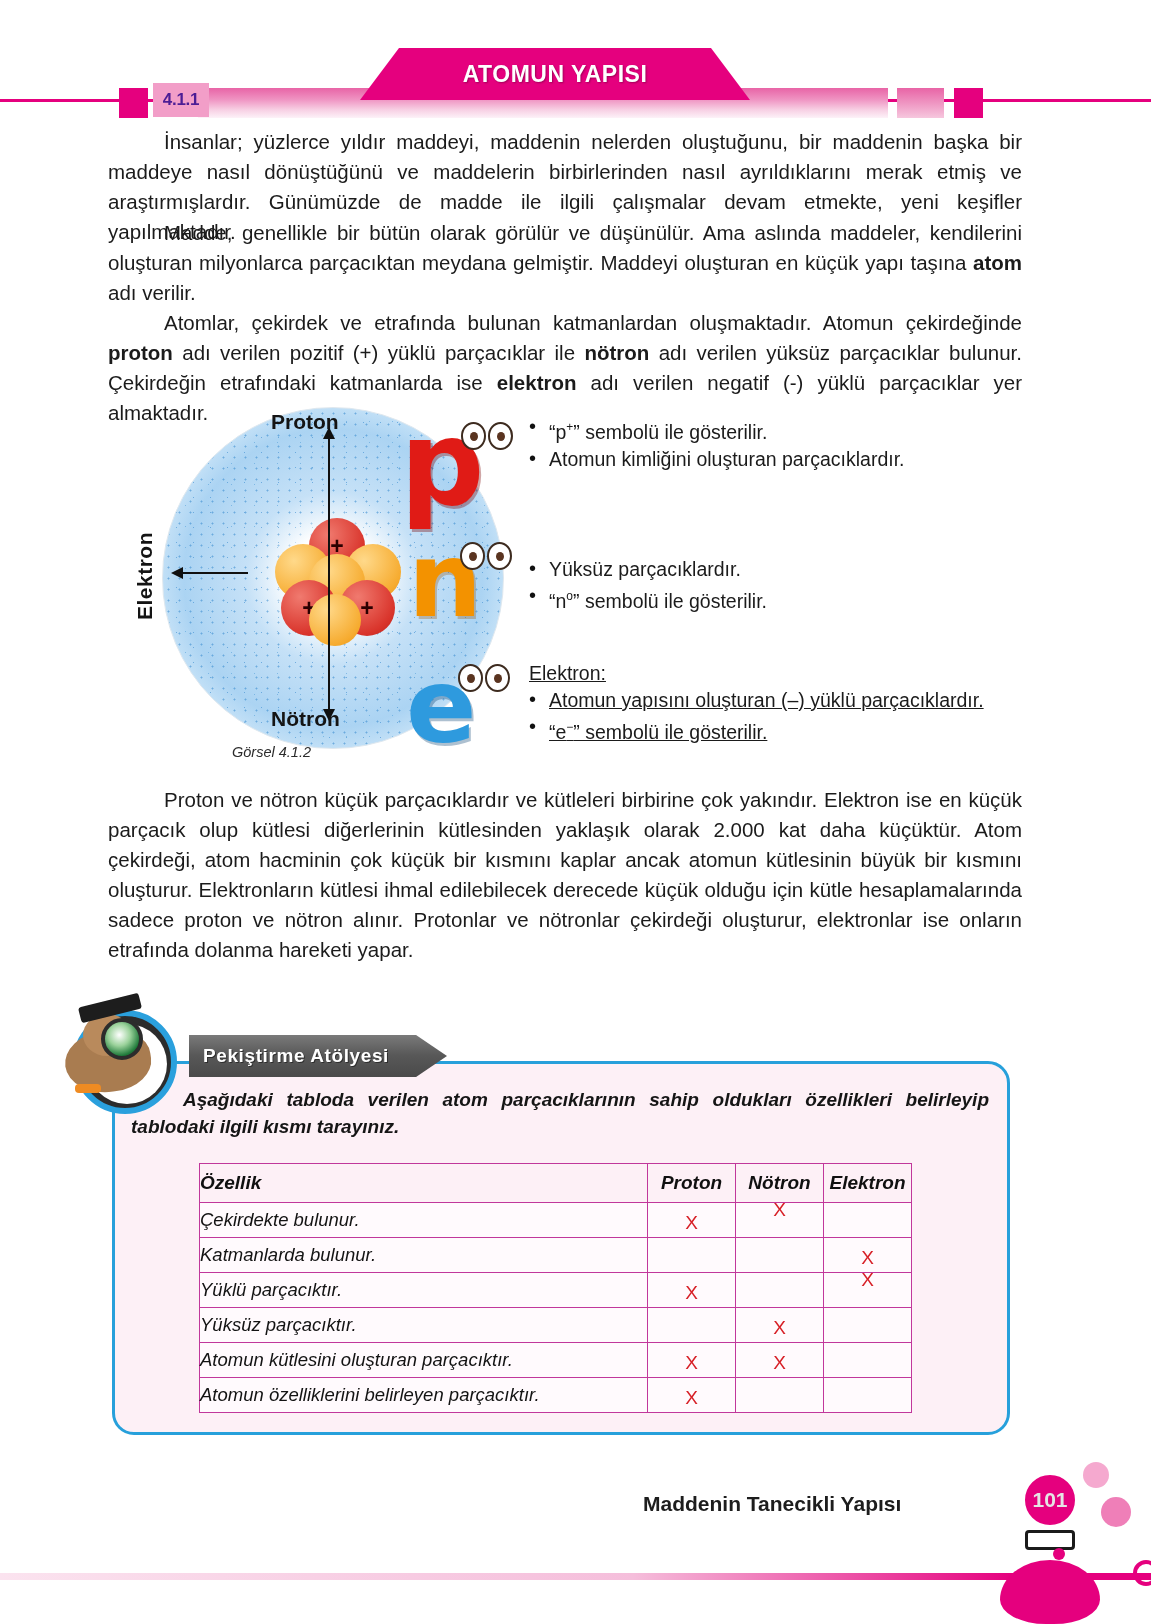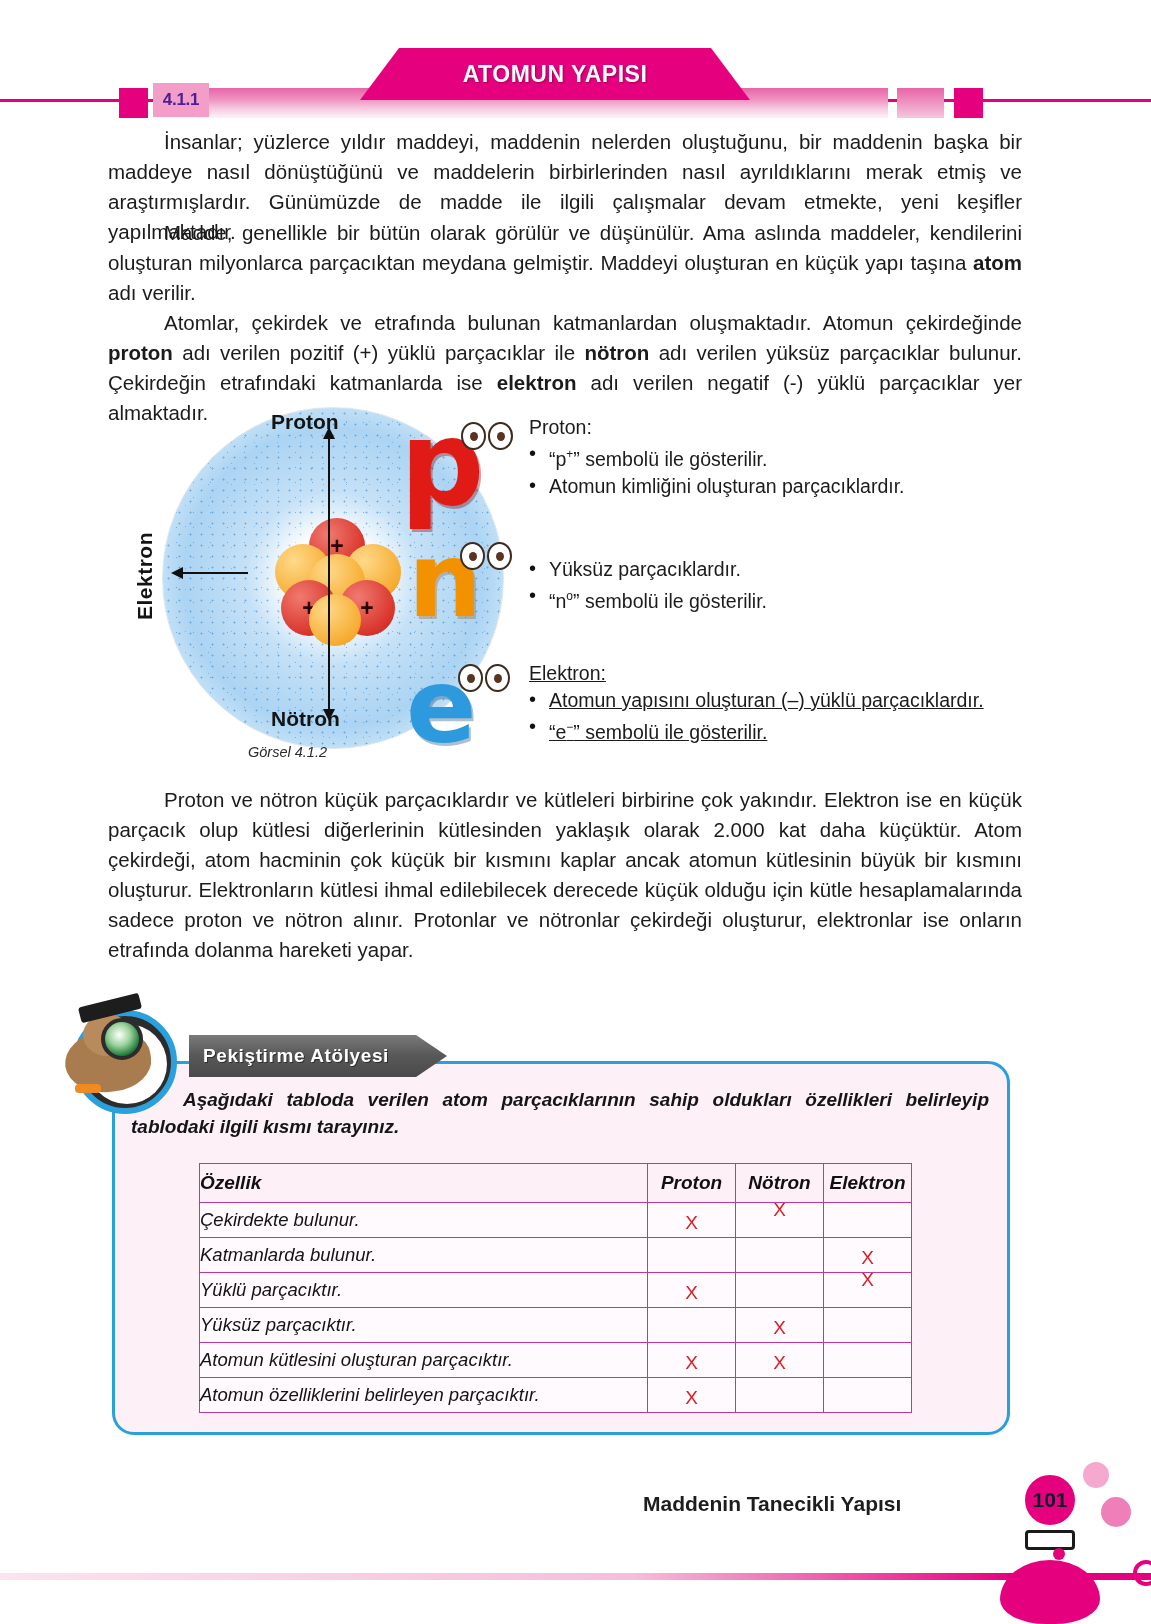--- a/index.html
+++ b/index.html
@@ -158,21 +158,21 @@
     position: absolute; left: 42px; top: 170px;
     width: 66px; height: 2px; background: #101010;
   }
   .arrow-h::before {
     content:""; position: absolute; left: -11px; top: -5px;
     border-top: 6px solid transparent; border-bottom: 6px solid transparent;
     border-right: 12px solid #101010;
   }
   .fig-caption {
     position: absolute;
-    left: 248px; top: 744px;
+    left: 232px; top: 744px;
     font-size: 14.5px; font-style: italic; color: #2b2b2b;
   }
 
   
   .letters { position: absolute; left: 398px; top: 406px; width: 120px; height: 350px; }
   .glyph {
     position: absolute;
     font-weight: 900;
     font-family: "DejaVu Sans", sans-serif;
     line-height: 1;
@@ -353,21 +353,21 @@
     position: absolute;
     left: 643px; top: 1492px;
     font-size: 21px; font-weight: bold; color: #1d1d1d;
   }
   .page-badge {
     position: absolute;
     left: 1022px; top: 1472px;
     width: 56px; height: 56px; border-radius: 50%;
     background: #e5007e;
     display: flex; align-items: center; justify-content: center;
-    color: #0f172a; font-weight: bold; font-size: 21px;
+    color: #e5e5e5; font-weight: bold; font-size: 21px;
     border: 3px solid #ffffff;
     box-sizing: border-box;
   }
   .dot-a { position: absolute; left: 1083px; top: 1462px; width: 26px; height: 26px; border-radius: 50%; background: #f5a9cf; }
   .dot-b { position: absolute; left: 1101px; top: 1497px; width: 30px; height: 30px; border-radius: 50%; background: #ef7fb8; }
   .flask-neck {
     position: absolute; left: 1025px; top: 1530px;
     width: 50px; height: 20px;
     background: #ffffff; border: 3px solid #1b1b1b; border-radius: 4px;
     box-sizing: border-box;
@@ -468,21 +468,20 @@
     <div class="eye">
         <div class="pupil"></div>
       </div>
     <div class="eye">
         <div class="pupil"></div>
       </div>
   </div>
 </div>
 
 <div class="desc d-proton">
-  <div class="desc-title">Proton:</div>
   <ul>
     <li><span>“p</span><sup class="sym">+</sup><span>” sembolü ile gösterilir.</span></li>
     <li>Atomun kimliğini oluşturan parçacıklardır.</li>
   </ul>
 </div>
 
 <div class="desc d-notron">
   <ul>
     <li>Yüksüz parçacıklardır.</li>
     <li><span>“n</span><sup class="sym">o</sup><span>” sembolü ile gösterilir.</span></li>

